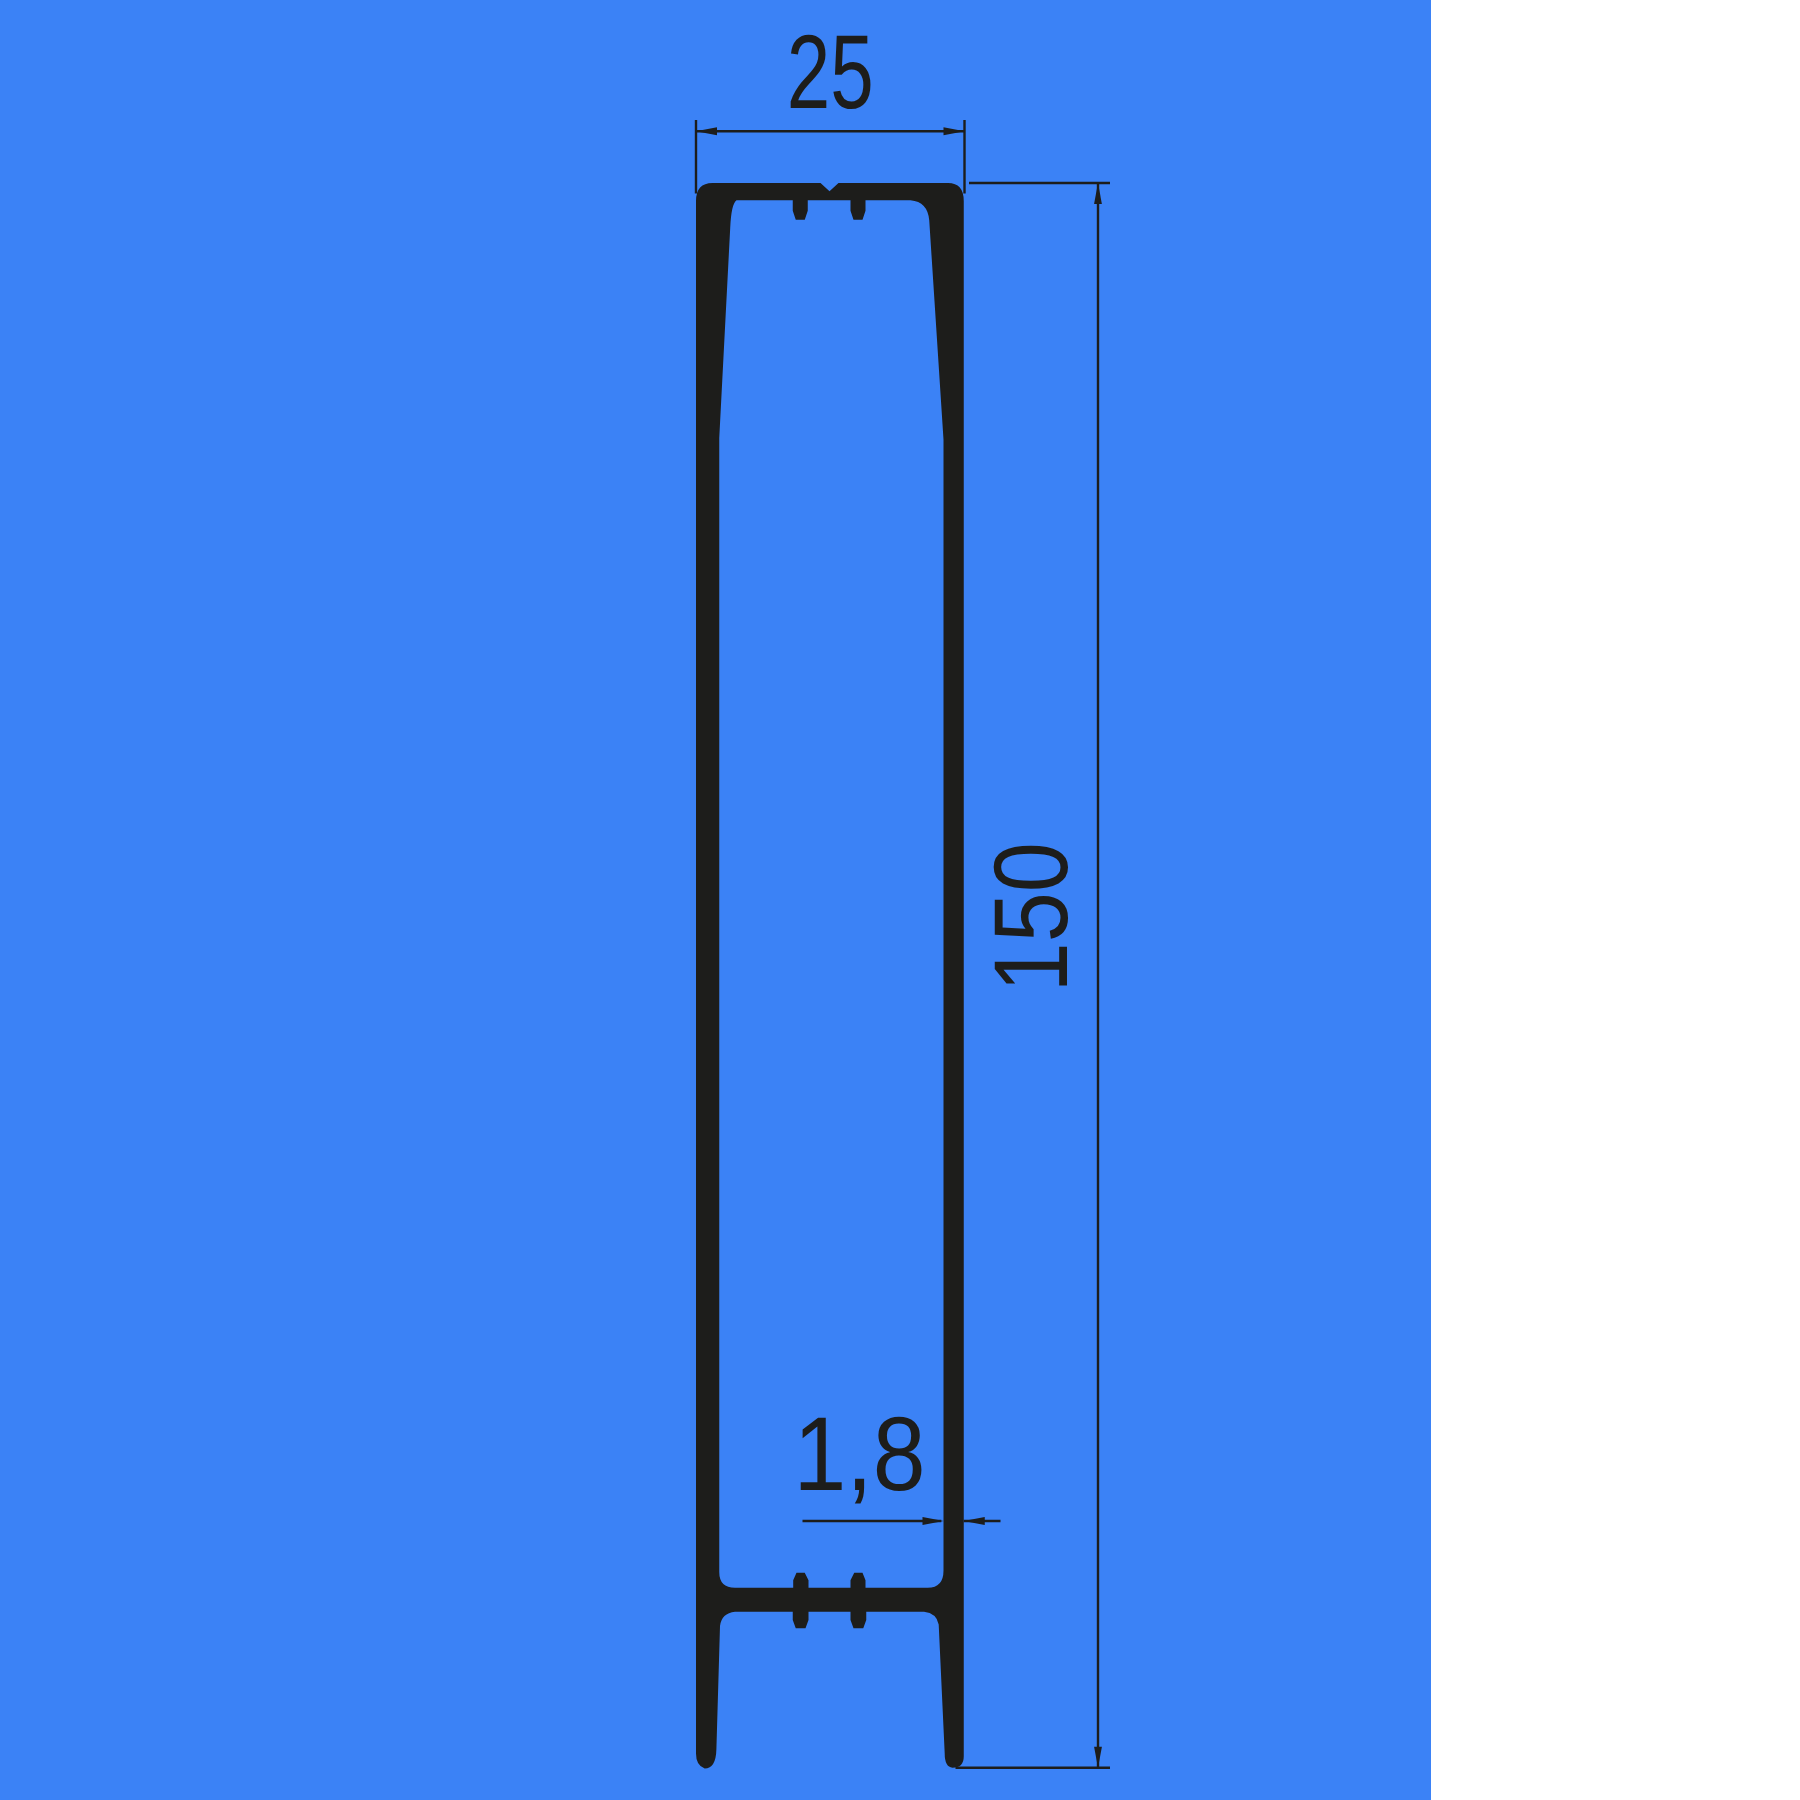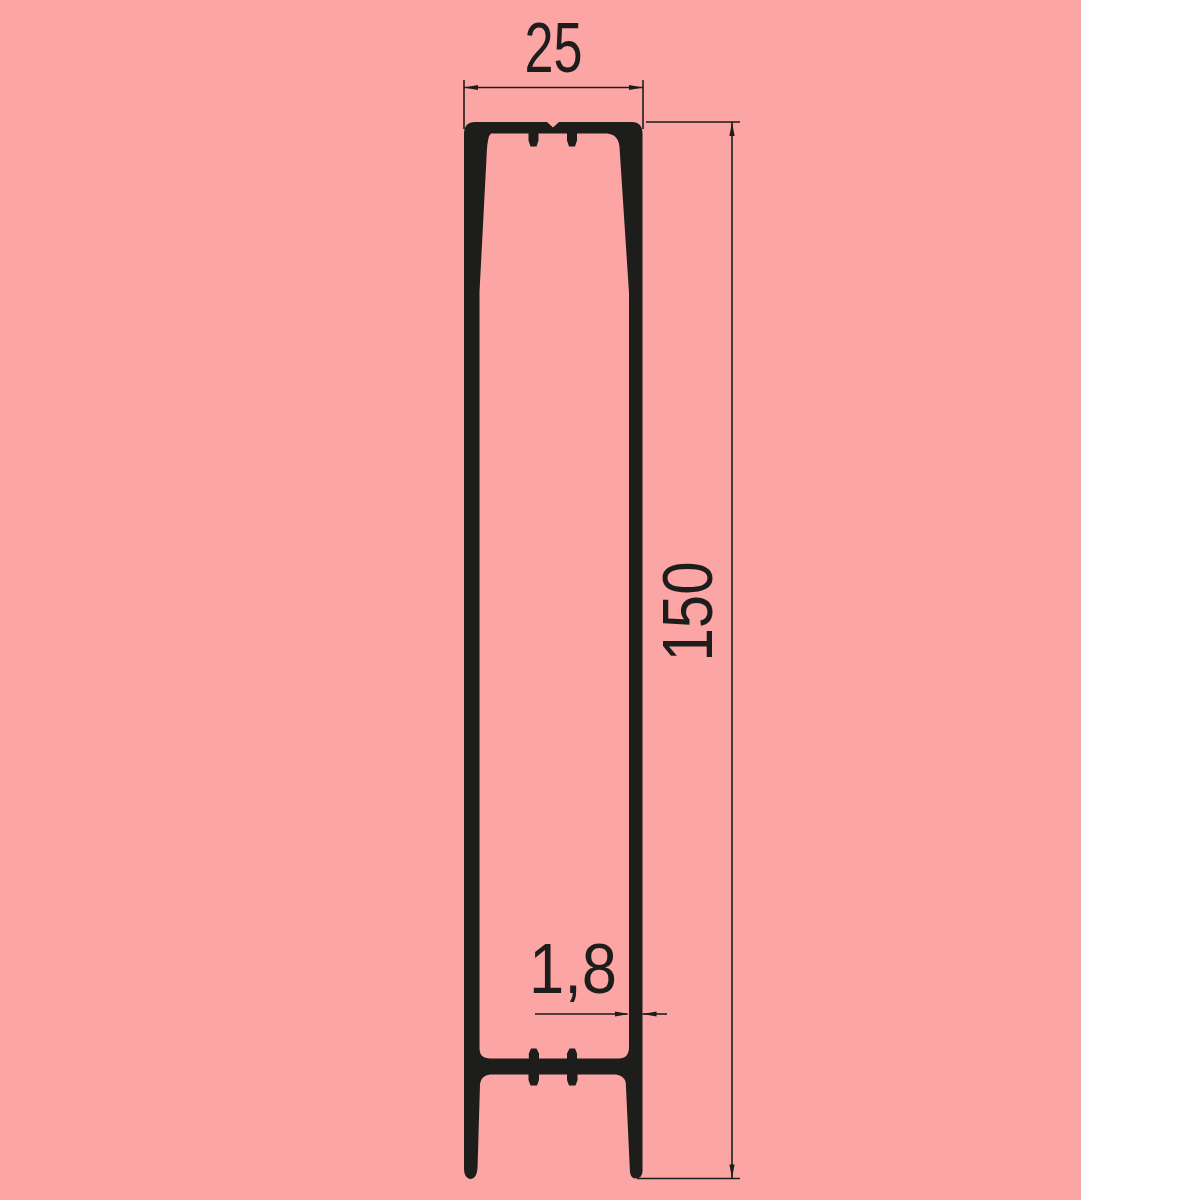--- a/index.html
+++ b/index.html
@@ -2,23 +2,23 @@
 <html><head>
 <meta charset="utf-8">
 <style>
   html, body {
     margin: 0;
     padding: 0;
     background: #ffffff;
   }
   .canvas {
     position: relative;
-    width: 1081px;
+    width: 954px;
     height: 1200px;
-    background: #fca5a5;
+    background: #3b82f6;
     overflow: hidden;
   }
   svg { display: block; }
   .ink-fill  { fill: #1d1d1b; stroke: none; }
   .ink-line  { stroke: #1d1d1b; stroke-width: 1.6; fill: none; stroke-linecap: butt; }
   .arrow     { fill: #1d1d1b; stroke: none; }
   .dim-text  {
     fill: #1d1d1b;
     font-family: "Liberation Sans", "DejaVu Sans", sans-serif;
     font-size: 70px;

